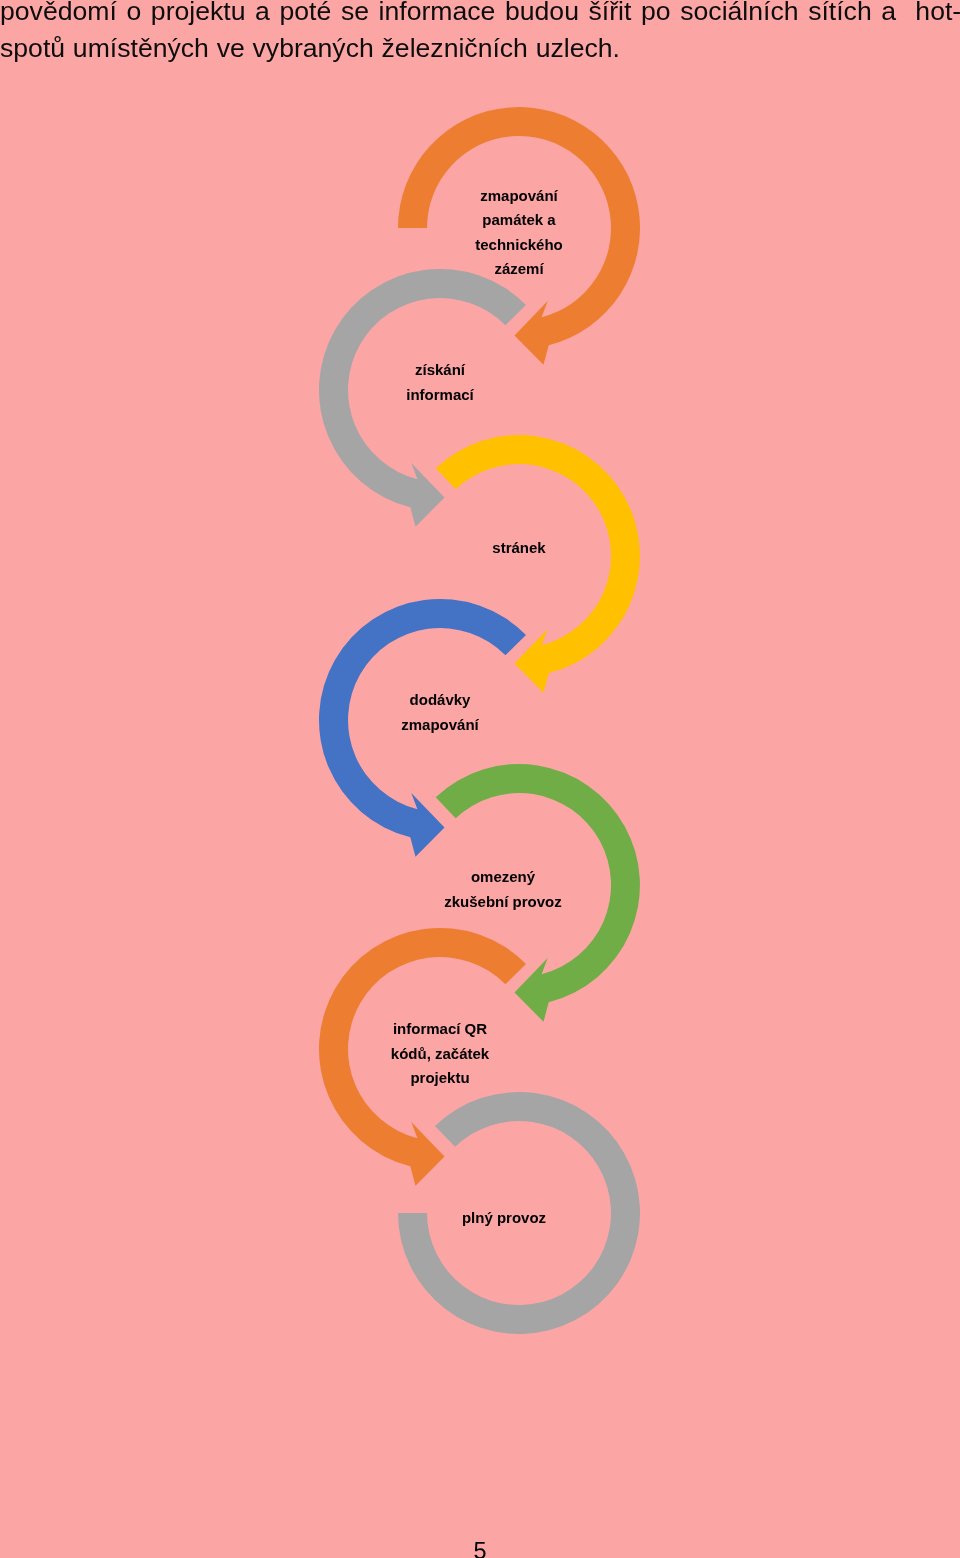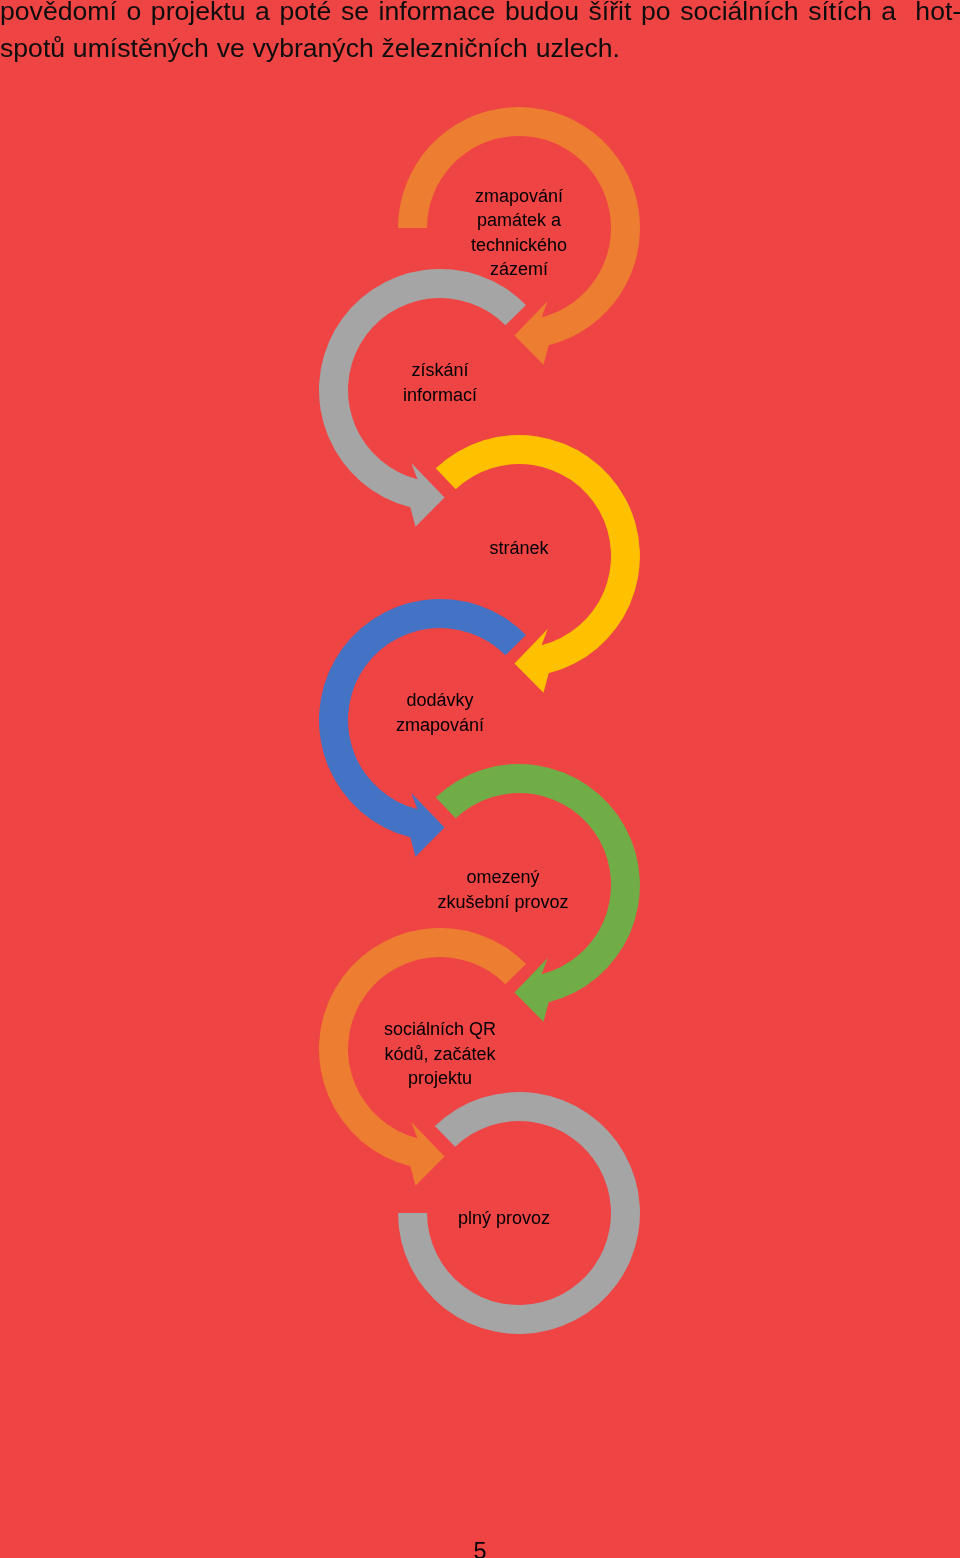--- a/index.html
+++ b/index.html
@@ -1,30 +1,30 @@
 <!DOCTYPE html>
 <html><head>
 <meta charset="utf-8">
 <style>
   html,body{margin:0;padding:0;background:#ffffff;}
-  #page{position:relative;width:960px;height:1558px;background:#ef4444;overflow:hidden;
+  #page{position:relative;width:960px;height:1558px;background:#fca5a5;overflow:hidden;
         font-family:"Liberation Sans",sans-serif;color:#000000;}
 
   
   #intro{position:absolute;left:0;top:-7px;width:960px;font-size:26.6px;line-height:37px;
          color:#0d0d0d;}
   .intro-line{white-space:pre;}
   .intro-line.justified{word-spacing:2.24px;}
   .intro-line.last{word-spacing:0.42px;}
 
   
   #diagram{position:absolute;left:0;top:0;width:960px;height:1400px;}
   #labels{position:absolute;left:0;top:0;width:960px;height:1400px;}
   .arrow-label{position:absolute;text-align:center;color:#000000;width:300px;font-size:0;}
-  .arrow-label > div{white-space:pre;font-size:18px;line-height:24.2px;}
+  .arrow-label > div{white-space:pre;font-size:15px;line-height:24.2px;font-weight:bold;}
 
   #page-number{position:absolute;left:0;top:1540px;width:960px;text-align:center;
                font-size:23.5px;line-height:23.5px;color:#000000;}
 </style>
 </head>
 <body>
 
 <div id="page">
 
   <div id="intro">
@@ -58,21 +58,21 @@
     </div>
     <div class="arrow-label" style="left: 290px; top: 688.35px;">
       <div>dodávky</div>
       <div>zmapování</div>
     </div>
     <div class="arrow-label" style="left: 353px; top: 865.45px;">
       <div>omezený</div>
       <div>zkušební provoz</div>
     </div>
     <div class="arrow-label" style="left: 290px; top: 1017.35px;">
-      <div>sociálních QR</div>
+      <div>informací QR</div>
       <div>kódů, začátek</div>
       <div>projektu</div>
     </div>
     <div class="arrow-label" style="left: 354px; top: 1205.55px;">
       <div>plný provoz</div>
     </div>
   </div>
 
   <div id="page-number">5</div>
 </div>

